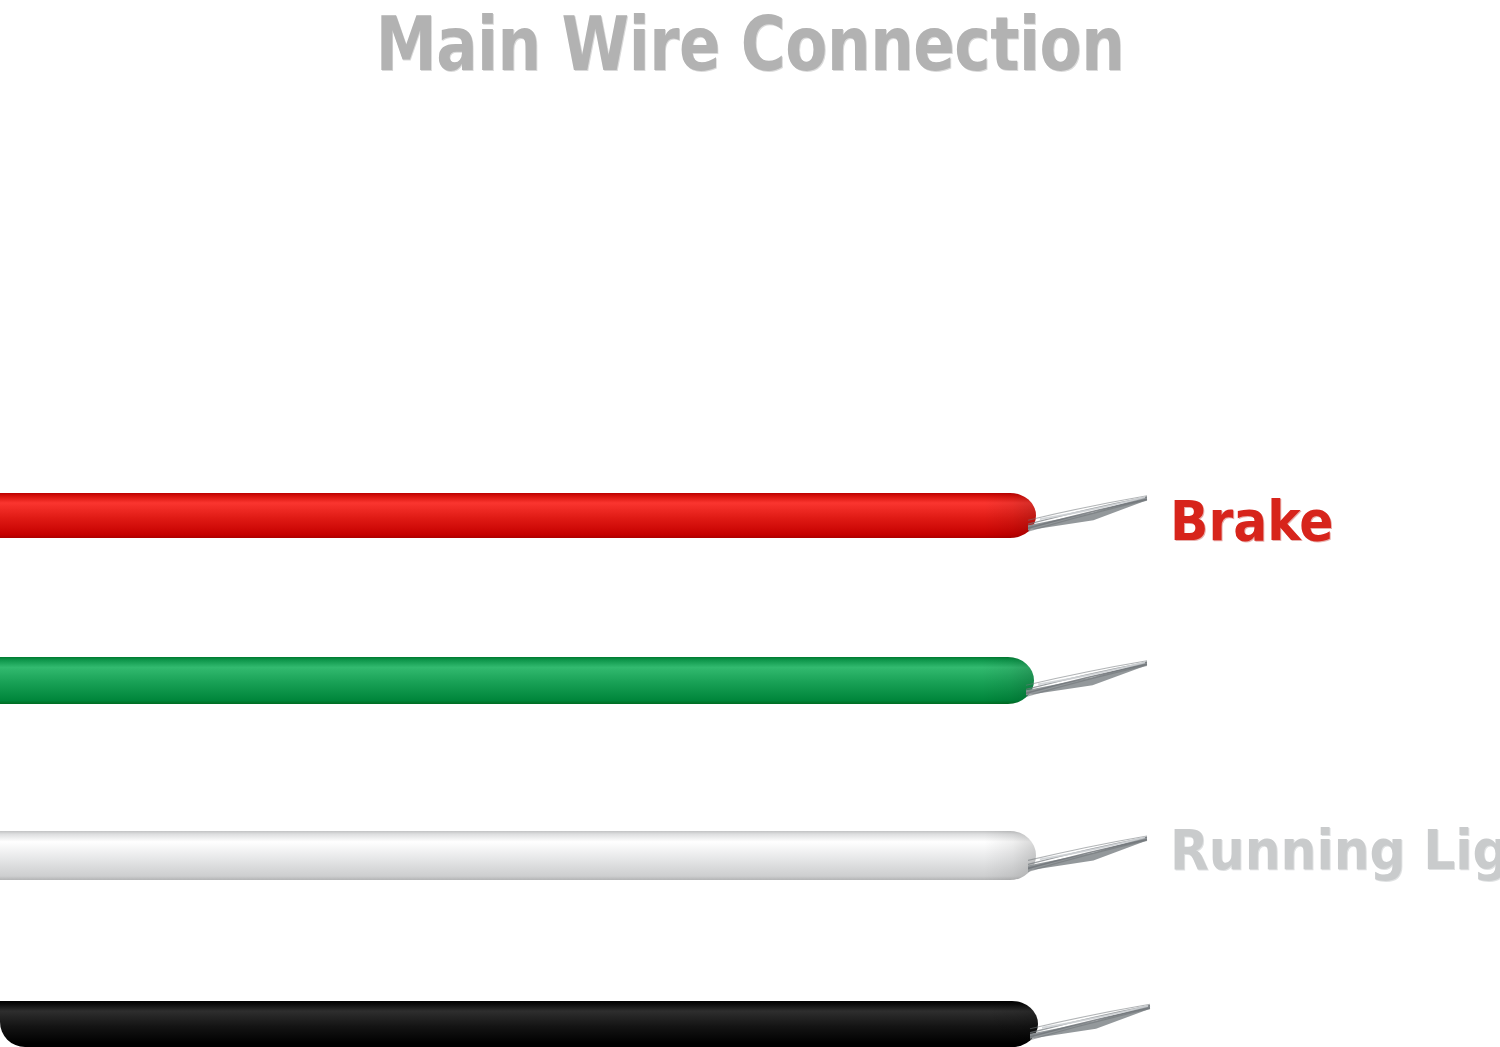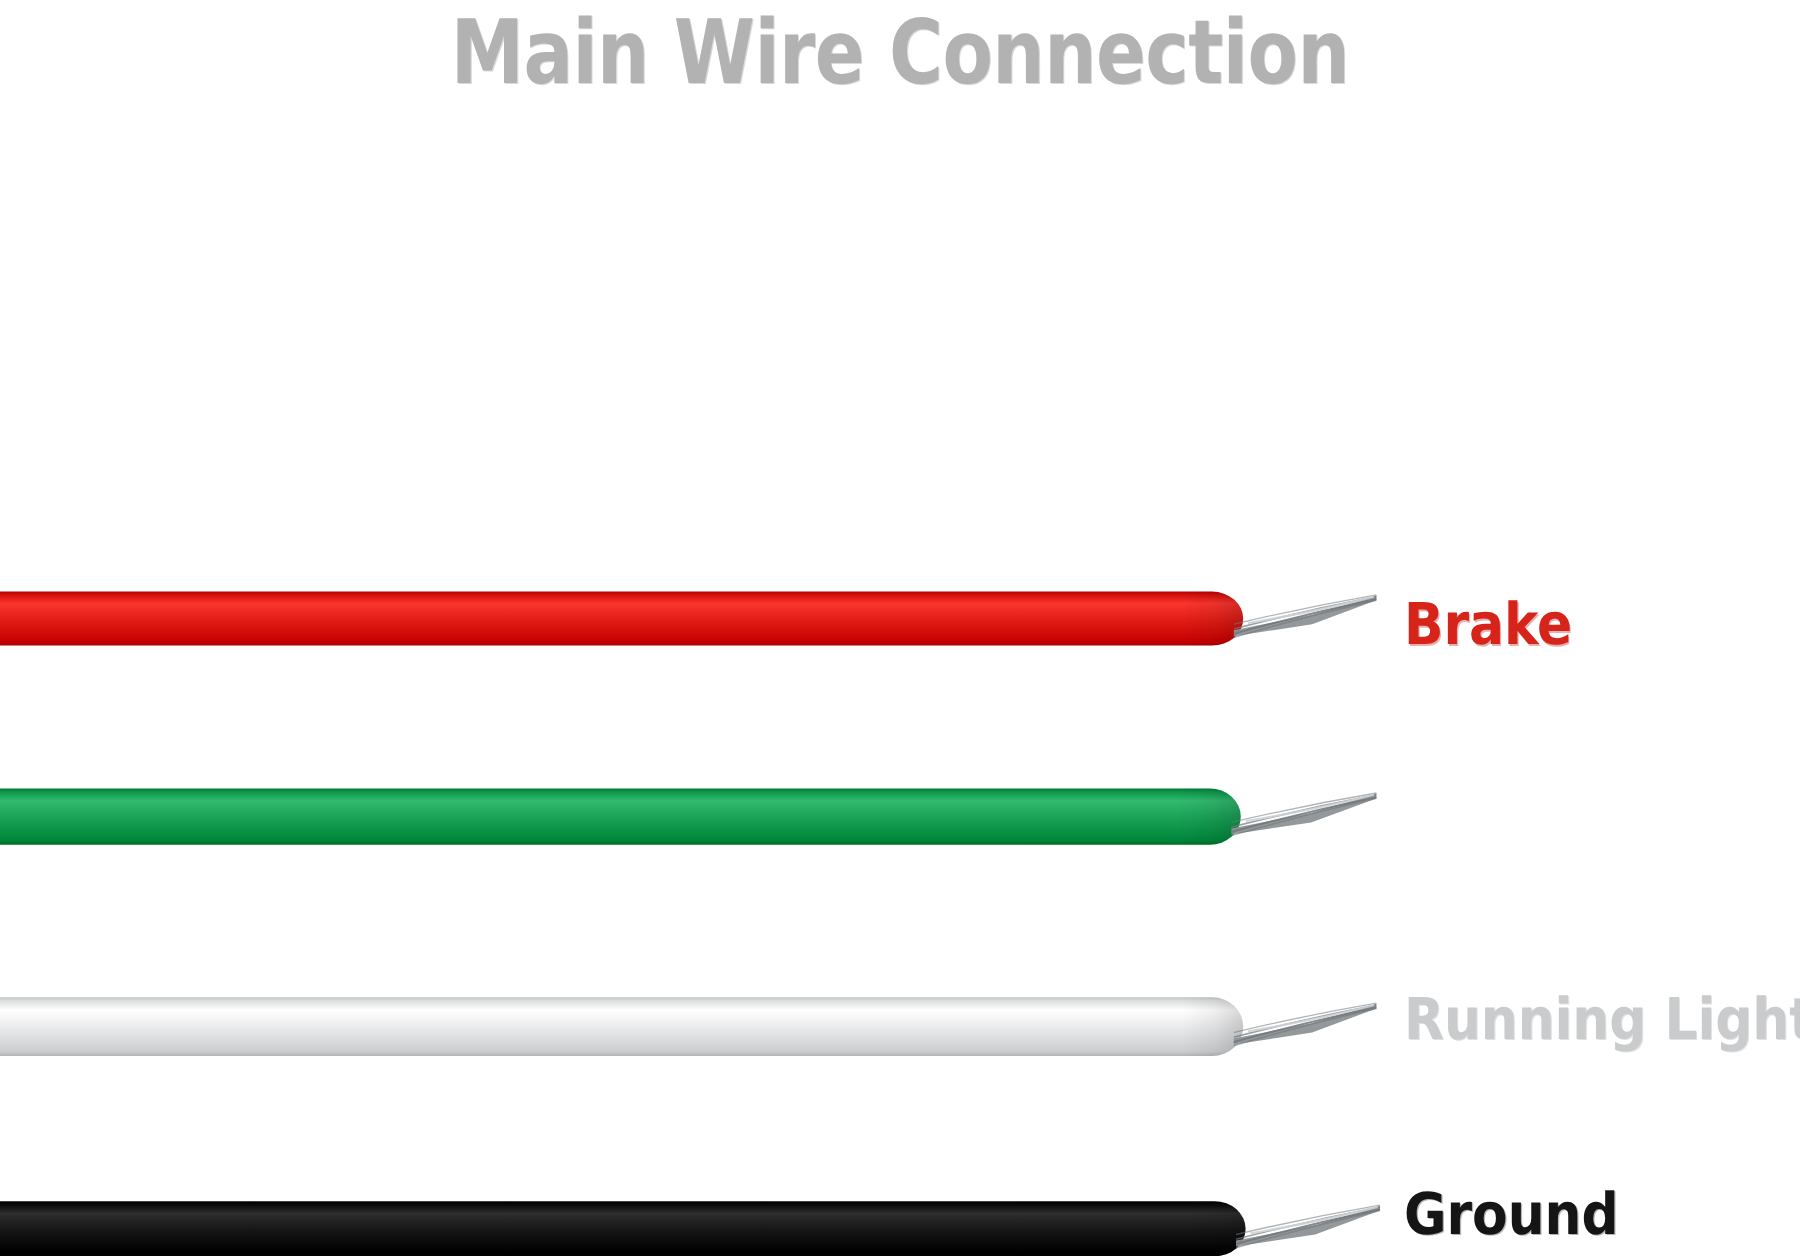--- a/index.html
+++ b/index.html
@@ -64,34 +64,34 @@
   .strands {
     position: absolute;
     pointer-events: none;
   }
 
   
   .wire-label {
     position: absolute;
     font-family: "DejaVu Sans Condensed", "DejaVu Sans", "Liberation Sans", sans-serif;
     font-weight: 700;
-    font-size: 48px;
+    font-size: 56px;
     line-height: 48px;
     white-space: nowrap;
     letter-spacing: 0px;
   }
   .label-brake   { color: #d7241b; text-shadow: 1px 1px 0 rgba(190,30,20,0.35); }
   .label-turn    { color: #179a52; text-shadow: 1px 1px 0 rgba(20,140,75,0.35); }
   .label-running { color: #c9cbcc; text-shadow: 1px 1px 0 rgba(185,188,190,0.45); }
   .label-ground  { color: #151515; text-shadow: 1px 1px 0 rgba(10,10,10,0.3); }
 </style>
 </head>
 <body>
 
-<div id="canvas" style="background: rgb(255, 255, 255);">
+<div id="canvas" style="background: rgb(255, 255, 255); border-radius: 25px;">
 
   <div class="title" style="color: rgb(178, 178, 178);">Main Wire Connection</div>
 
   <div class="wire-row" id="row-brake" style="top: 493px; height: 45px; width: 1500px;">
     <div class="insulation" id="insul-brake" style="width: 1036px; height: 45px; background: linear-gradient(rgb(186, 0, 0) 0px, rgb(214, 17, 11) 3px, rgb(250, 53, 47) 22%, rgb(224, 27, 21) 55%, rgb(198, 1, 0) 92%, rgb(172, 0, 0) 100%);"></div>
     <div class="insul-tip" id="tip-brake" style="left: 984px; width: 52px; height: 45px; background: linear-gradient(to right, rgba(0, 0, 0, 0) 0%, rgba(0, 0, 0, 0.06) 55%, rgba(0, 0, 0, 0.16) 100%);"></div>
     <svg class="strands" id="strands-brake" xmlns="http://www.w3.org/2000/svg" width="139" height="61" viewBox="0 0 139 61" style="left: 1028px; top: -4px;">
         <path d="M0,36.2 L65.45,23.200000000000003 L119,7.200000000000003 L119,11.200000000000003 L65.45,31.200000000000003 L0,41.2 Z" fill="#8d9296" opacity="0.95"></path>
         <path d="M0,39.2 Q59.5,22.700000000000003 119,10.200000000000003" stroke="rgb(113,118,122)" stroke-width="1.6" fill="none" opacity="0.85"></path>
         <path d="M0,35.2 Q59.5,19.700000000000003 119,8.200000000000003" stroke="rgb(113,118,122)" stroke-width="1.3" fill="none" opacity="0.7"></path>
@@ -134,15 +134,14 @@
     <div class="insul-tip" id="tip-ground" style="left: 986px; width: 52px; height: 46px; background: linear-gradient(to right, rgba(0, 0, 0, 0) 0%, rgba(0, 0, 0, 0.06) 55%, rgba(0, 0, 0, 0.16) 100%);"></div>
     <svg class="strands" id="strands-ground" xmlns="http://www.w3.org/2000/svg" width="140" height="62" viewBox="0 0 140 62" style="left: 1030px; top: -4px;">
         <path d="M0,36.760000000000005 L66,23.76 L120,7.760000000000002 L120,11.760000000000002 L66,31.76 L0,41.760000000000005 Z" fill="#8d9296" opacity="0.95"></path>
         <path d="M0,39.760000000000005 Q60,23.260000000000005 120,10.760000000000002" stroke="rgb(113,118,122)" stroke-width="1.6" fill="none" opacity="0.85"></path>
         <path d="M0,35.760000000000005 Q60,20.260000000000005 120,8.760000000000002" stroke="rgb(113,118,122)" stroke-width="1.3" fill="none" opacity="0.7"></path>
         <path d="M0,31.76 Q60,17.51 120,7.260000000000002" stroke="rgb(113,118,122)" stroke-width="1.1" fill="none" opacity="0.55"></path>
         <path d="M0,42.760000000000005 Q60,25.260000000000005 120,11.760000000000002" stroke="rgb(113,118,122)" stroke-width="1.2" fill="none" opacity="0.6"></path>
         <path d="M12,30.76 Q72,20.76 118,8.760000000000002" stroke="#cfd3d6" stroke-width="1.8" fill="none" opacity="0.9"></path>
       </svg>
   </div>
-  <div class="wire-label label-ground" id="label-ground" style="left: 1170px; top: 988px; color: rgb(21, 21, 21);">Ground</div>
 
 </div>
 
 </body></html>

